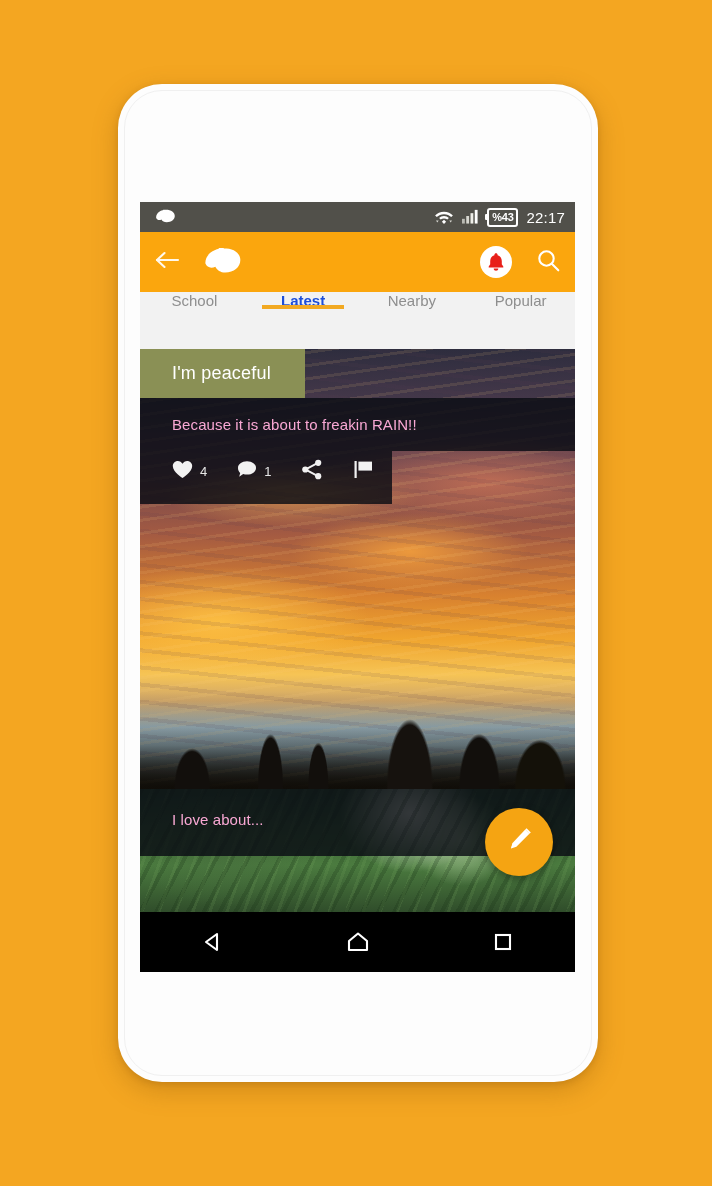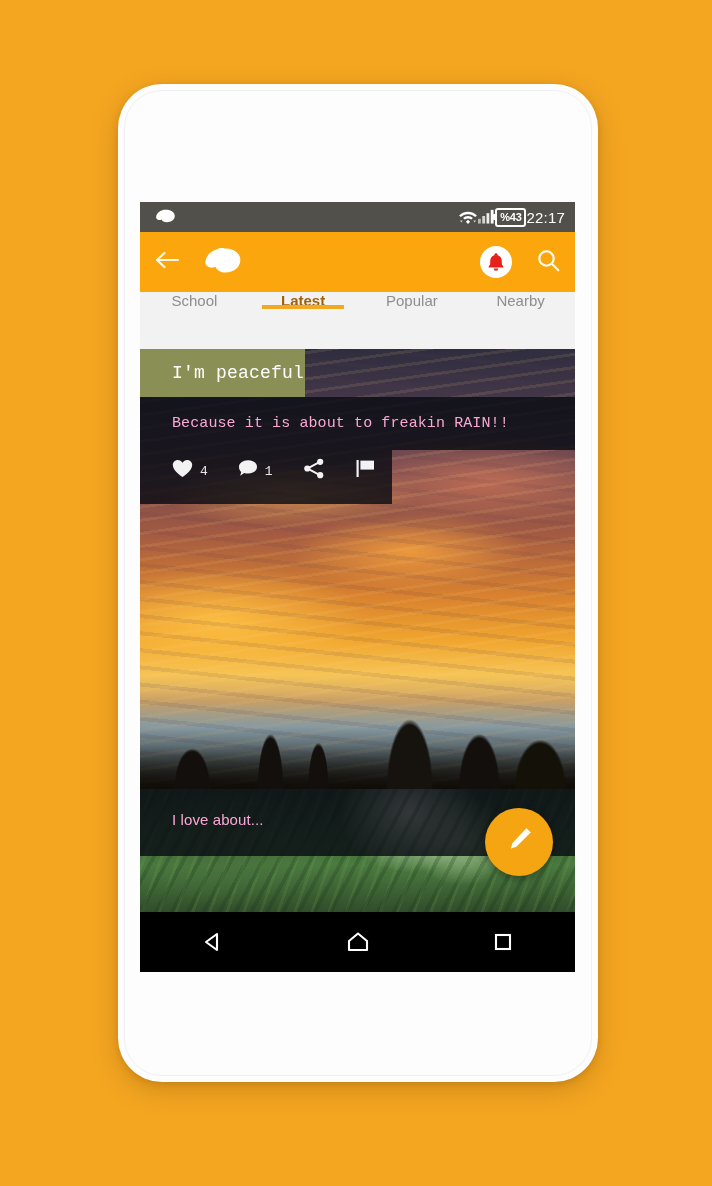--- a/index.html
+++ b/index.html
@@ -31,21 +31,21 @@
   }
 
   
   #status-bar{
     height:30px; background:#51504a; color:#fff;
     display:flex; align-items:center; padding:0 10px 0 14px;
     font-size:14px; position:relative; z-index:6;
   }
   #status-bar .sb-left{ flex:0 0 auto; display:flex; align-items:center; }
   #status-bar .sb-spacer{ flex:1 1 auto; }
-  #status-bar .sb-right{ display:flex; align-items:center; gap:0; }
+  #status-bar .sb-right{ display:flex; align-items:center; gap:8px; }
   .battery{
     border:2px solid #fff; border-radius:3px;
     font-size:11px; font-weight:bold; line-height:1;
     padding:2px 3px; letter-spacing:-.3px;
     position:relative;
   }
   .battery::before{
     content:""; position:absolute; left:-4px; top:4px;
     width:3px; height:6px; background:#fff; border-radius:1px 0 0 1px;
   }
@@ -66,21 +66,21 @@
 
   
   #tab-bar{
     height:57px; background:#f2f2f2;
     display:flex; align-items:flex-start; position:relative; z-index:6;
   }
   .tab{
     flex:1 1 0; display:flex; align-items:center; justify-content:center;
     font-size:15px; color:#8e8e8e; position:relative;
   }
-  .tab.active{ color:#a16207; font-weight:bold;text-decoration:underline; }
+  .tab.active{ color:#1d4ed8; font-weight:bold;text-decoration:underline; }
   .tab.active::after{
     content:""; position:absolute; left:12%; right:12%; bottom:0;
     height:4px; background:#f2a922;
   }
 
   
   #feed{ position:relative; height:623px; overflow:hidden; background:#000; }
 
   .post{ position:relative; overflow:hidden; }
   .post-bg{ position:absolute; inset:0; }
@@ -253,30 +253,30 @@
     </div>
 
     <div id="tab-bar">
       <div class="tab">
         <span>School</span>
       </div>
       <div class="tab active">
         <span>Latest</span>
       </div>
       <div class="tab">
+        <span>Nearby</span>
+      </div>
+      <div class="tab">
         <span>Popular</span>
       </div>
-      <div class="tab">
-        <span>Nearby</span>
-      </div>
     </div>
 
     <div id="feed">
 
-      <div class="post" style="height:440px;font-family:Liberation Mono, monospace;">
+      <div class="post" style="height:440px;">
         <div class="post-bg sunset">
           <div class="streaks"></div>
           <div class="treeline"></div>
         </div>
         <div class="post-content">
           <div class="mood-tag">I'm peaceful</div>
           <div class="post-body">Because it is about to freakin RAIN!!</div>
           <div class="post-actions">
             <span class="action">
               <span>

